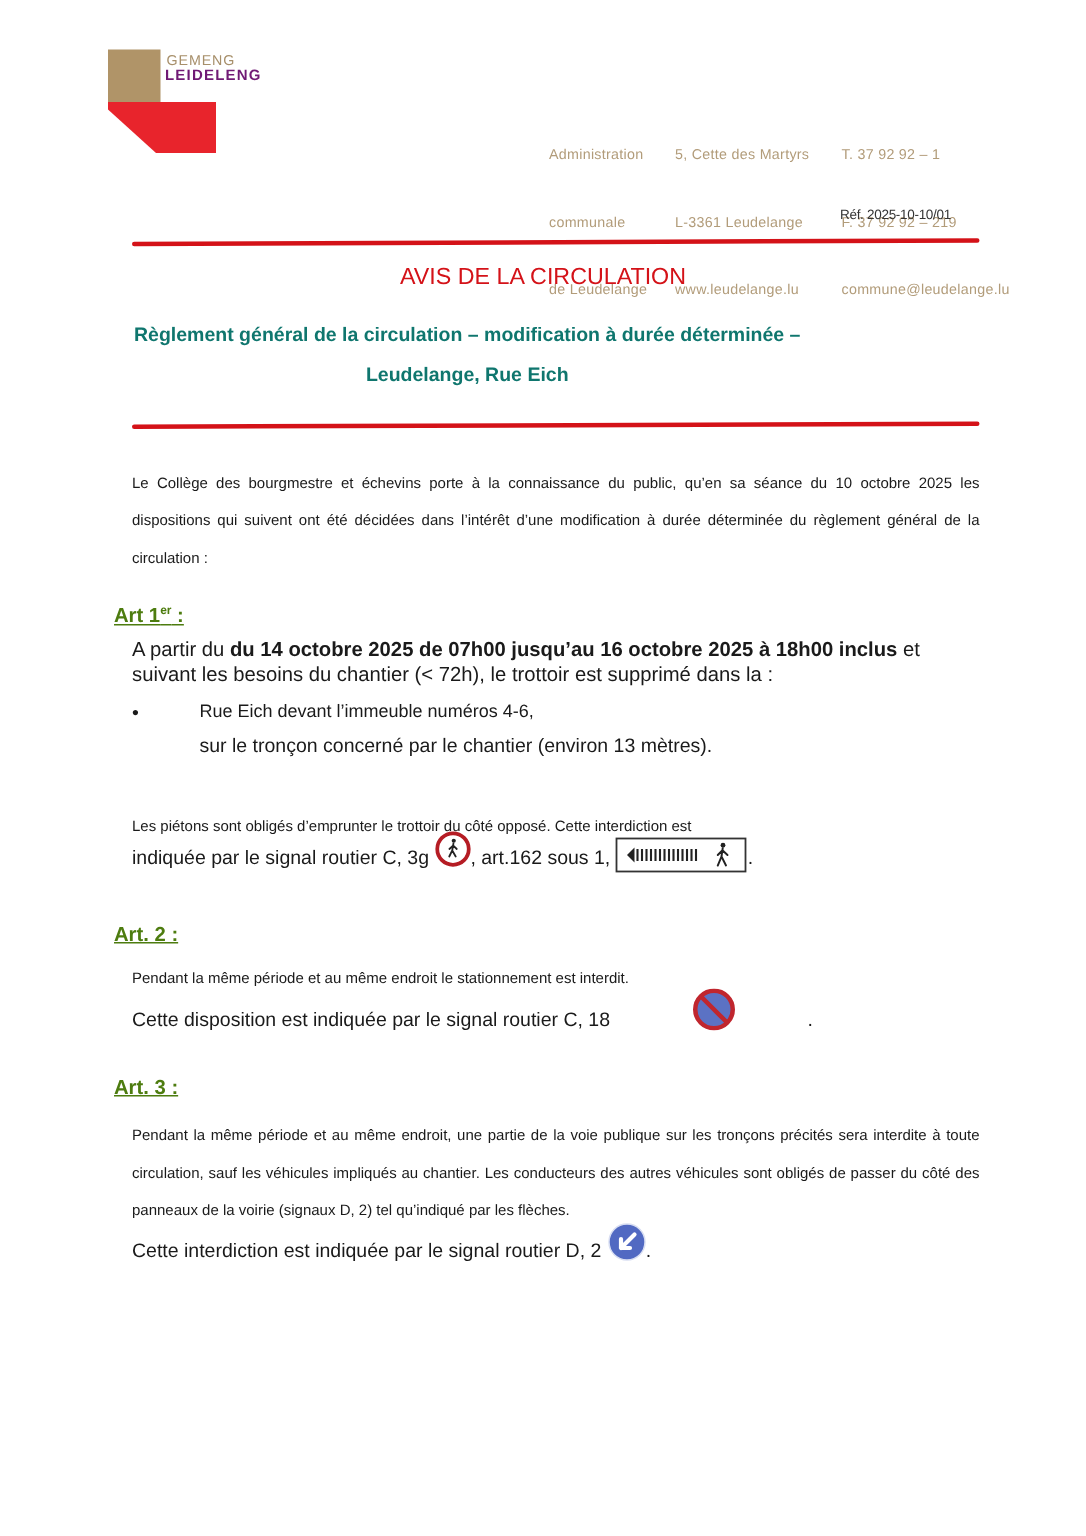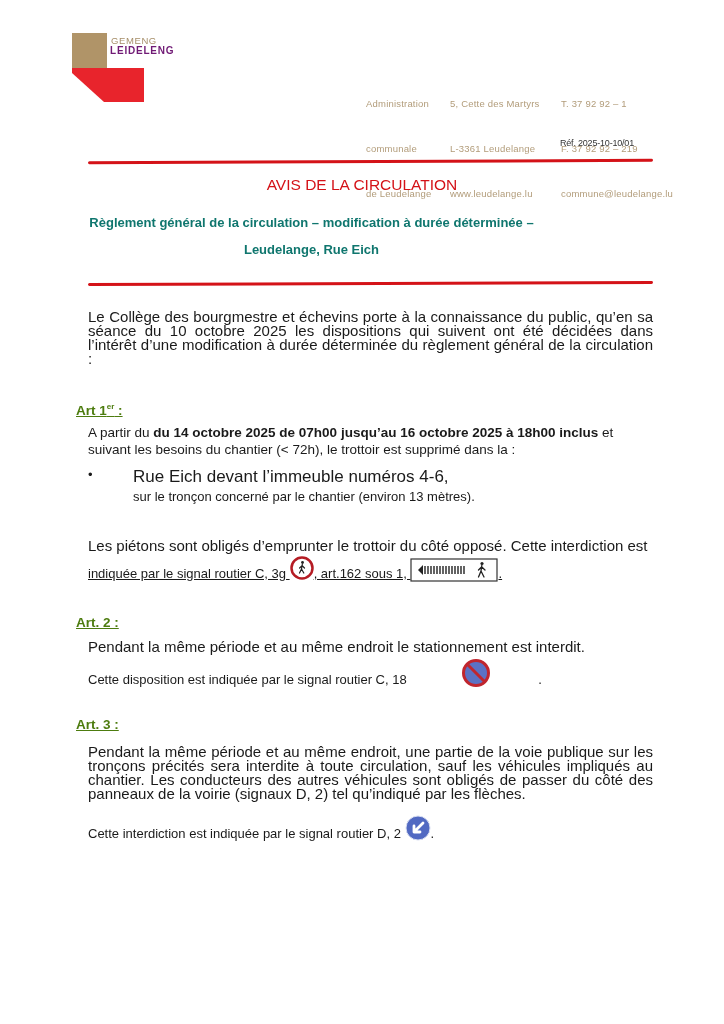--- a/index.html
+++ b/index.html
@@ -23,33 +23,33 @@
 
   .rule { left: 88px; width: 565px; height: 3px; background: #d41218; border-radius: 2px; }
   .rule1 { top: 160px; transform: rotate(-0.25deg); }
   .rule2 { top: 282px; transform: rotate(-0.2deg); }
 
   .title { left: 0; width: 724px; text-align: center; top: 176px; font-size: 15.5px; font-weight: normal; color: #d41218; }
   .subtitle { left: 0; width: 623px; text-align: center; font-size: 13px; font-weight: bold; color: #0f766e; }
   .sub1 { top: 215px; }
   .sub2 { top: 242px; }
 
-  .body-text { left: 88px; width: 565px; font-size: 15px; line-height: 14px; color: #1a1a1a; }
+  .body-text { left: 88px; width: 565px; font-size: 10px; line-height: 25px; color: #1a1a1a; }
   .justify { text-align: justify; text-align-last: left; }
   .art-head { left: 76px; font-size: 13.5px; font-weight: bold; text-decoration: underline; color: #4d7c0f; }
   .art-head sup { font-size: 8px; }
 
   .intro { top: 310px; }
   .art1-head { top: 402px; }
   .art1-p { top: 424px; }
   .bullet { left: 88px; top: 467px; font-size: 13px; }
-  .bullet-line1 { left: 133px; top: 467px; font-size: 17px; }
+  .bullet-line1 { left: 133px; top: 467px; font-size: 12px; }
   .bullet-line2 { left: 133px; top: 489px; font-size: 13px; }
   .pietons1 { top: 539px; }
-  .pietons2 { left: 88px; top: 564px; font-size: 13px; display: flex; align-items: center; white-space: pre; text-decoration: underline; }
+  .pietons2 { left: 88px; top: 564px; font-size: 13px; display: flex; align-items: flex-start; white-space: pre; }
 
   .art2-head { top: 615px; }
   .art2-p1 { top: 640px; }
   .art2-p2 { left: 88px; top: 672px; font-size: 13px; display: flex; align-items: center; white-space: pre; gap: 48px; }
 
   .art3-head { top: 717px; }
   .art3-p { top: 745px; }
   .art3-p2 { left: 88px; top: 826px; font-size: 13px; display: flex; align-items: center; white-space: pre; }
 
   .sign { display: inline-block; vertical-align: middle; }

